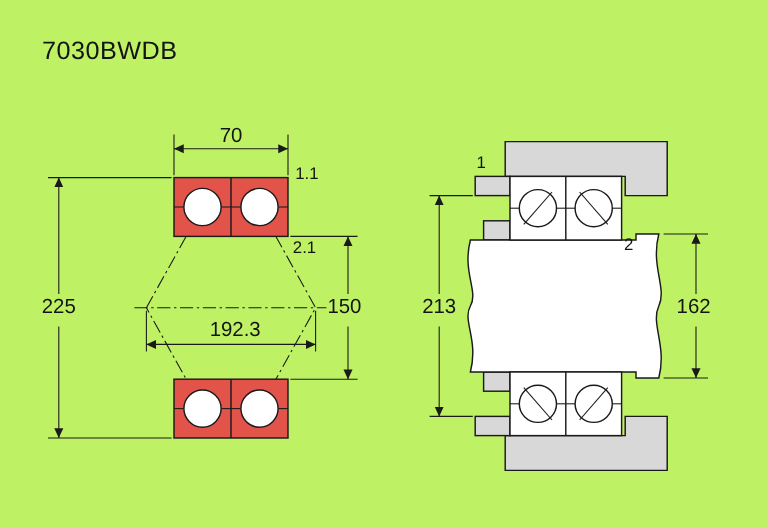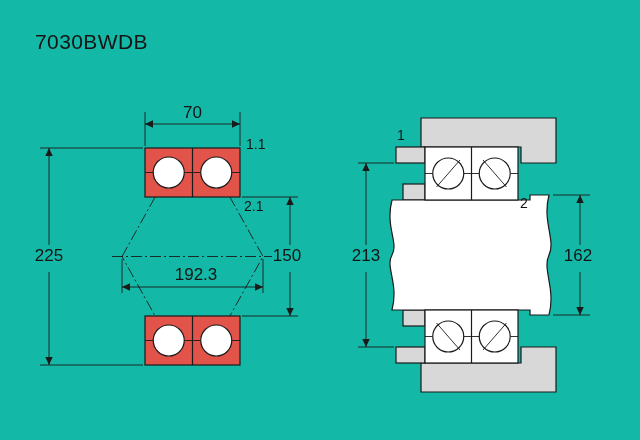--- a/index.html
+++ b/index.html
@@ -1,16 +1,16 @@
 <!DOCTYPE html>
 <html><head>
 <meta charset="utf-8">
 <style>
   html,body{margin:0;padding:0;background:#ffffff;}
-  #stage{position:relative;width:640px;height:440px;background:#14b8a6;overflow:hidden;}
+  #stage{position:relative;width:640px;height:440px;background:#bef264;overflow:hidden;}
   svg{display:block;}
   text{fill:#141414;}
   .title-text{font:21px "Liberation Sans",sans-serif;letter-spacing:.4px;}
   .dim-text{font:17px "Liberation Sans",sans-serif;}
   .small-text{font:14px "Liberation Sans",sans-serif;}
   .part{stroke:#1a1a1a;stroke-width:1.2;}
   .whitepart{fill:#ffffff;stroke:#1a1a1a;stroke-width:1.2;}
   .ball{fill:#ffffff;stroke:#1a1a1a;stroke-width:1.2;}
   .solid{stroke:#1a1a1a;stroke-width:1.2;fill:none;}
   .thin{stroke:#1a1a1a;stroke-width:0.9;fill:none;}

